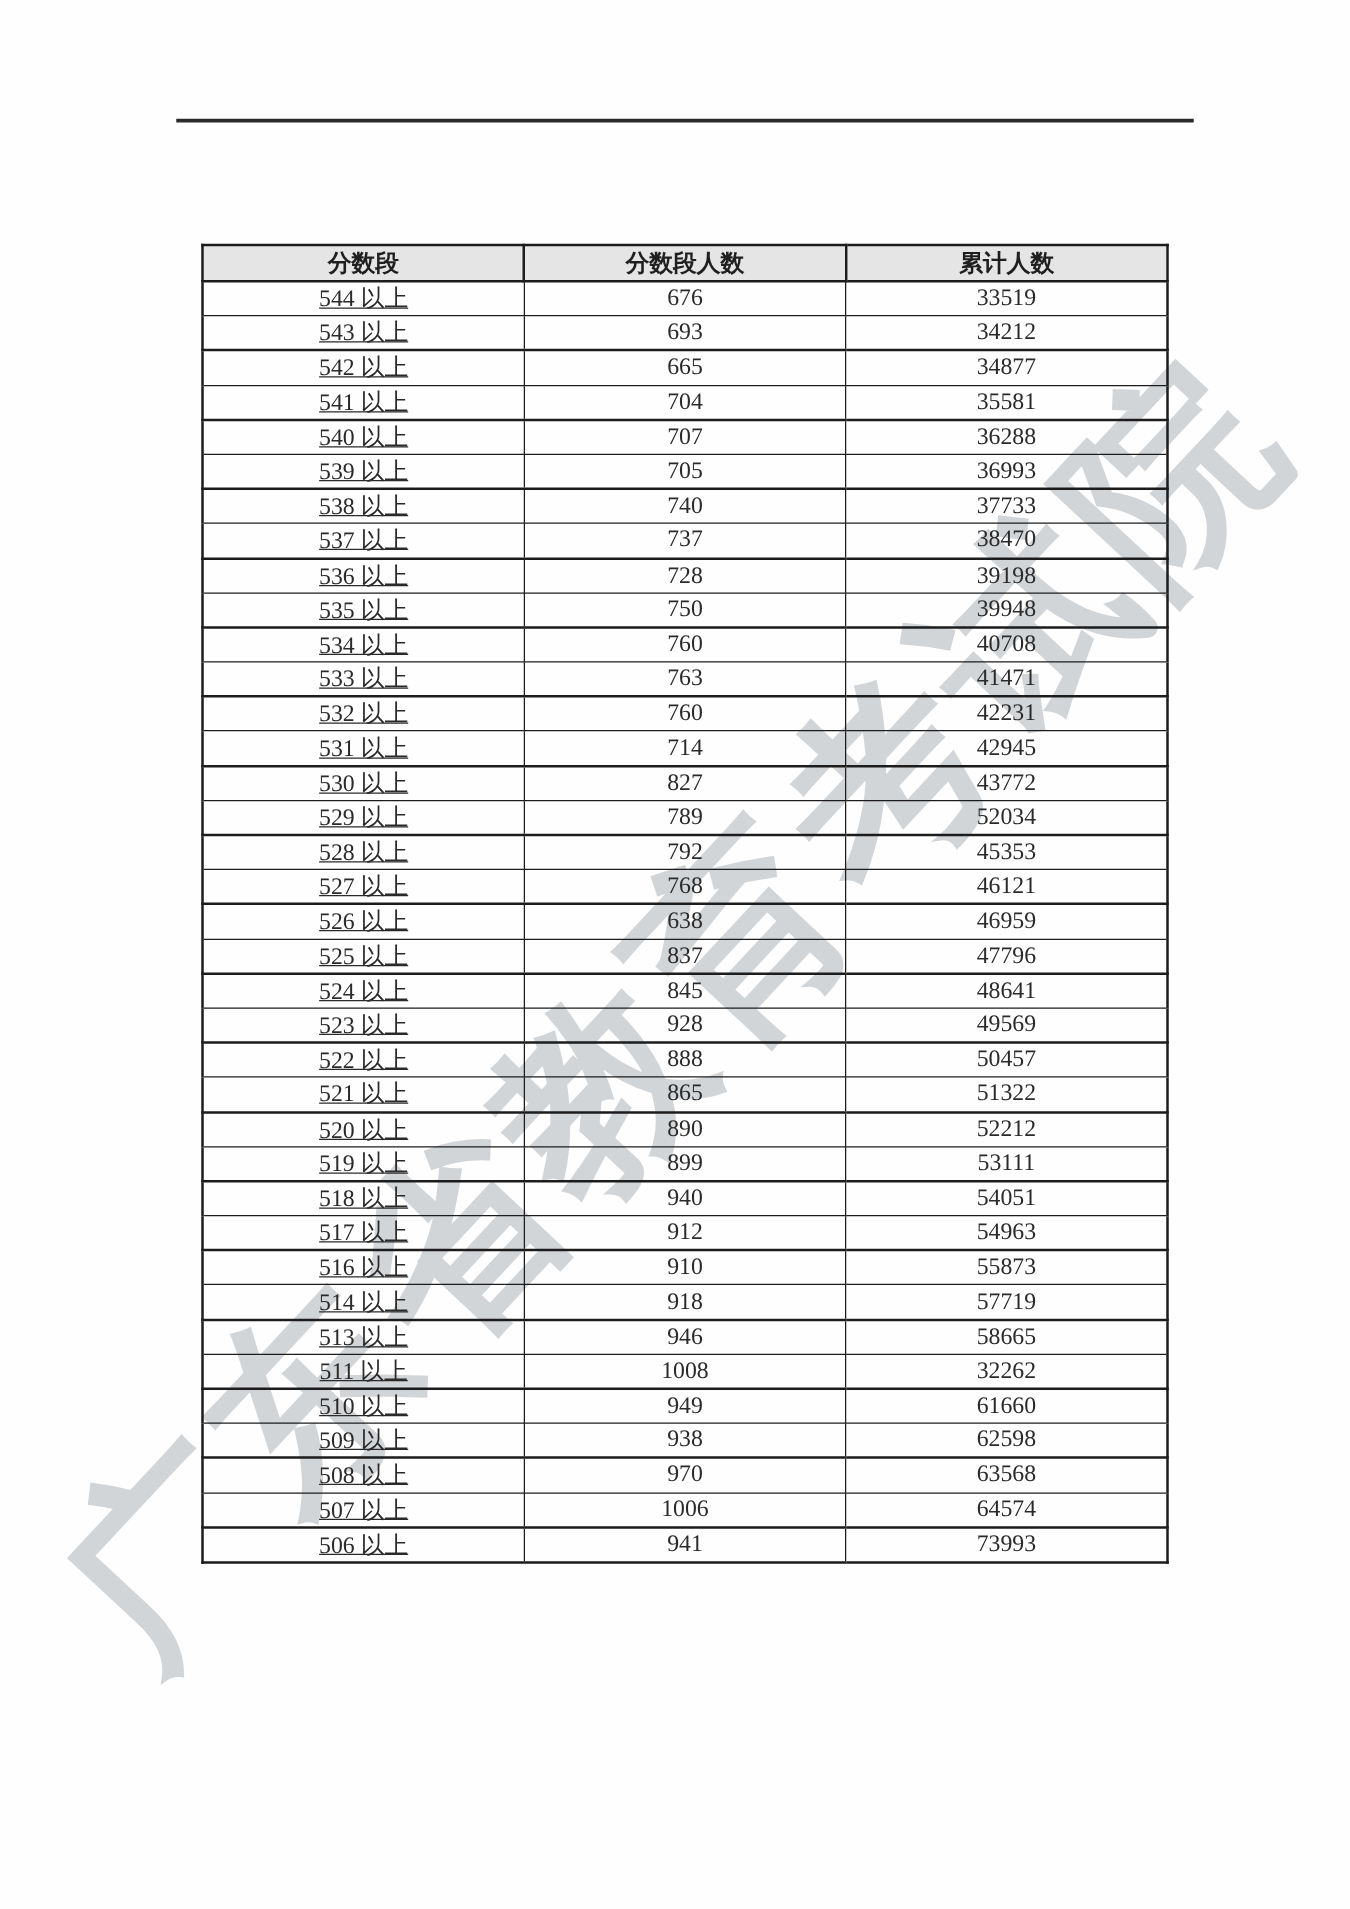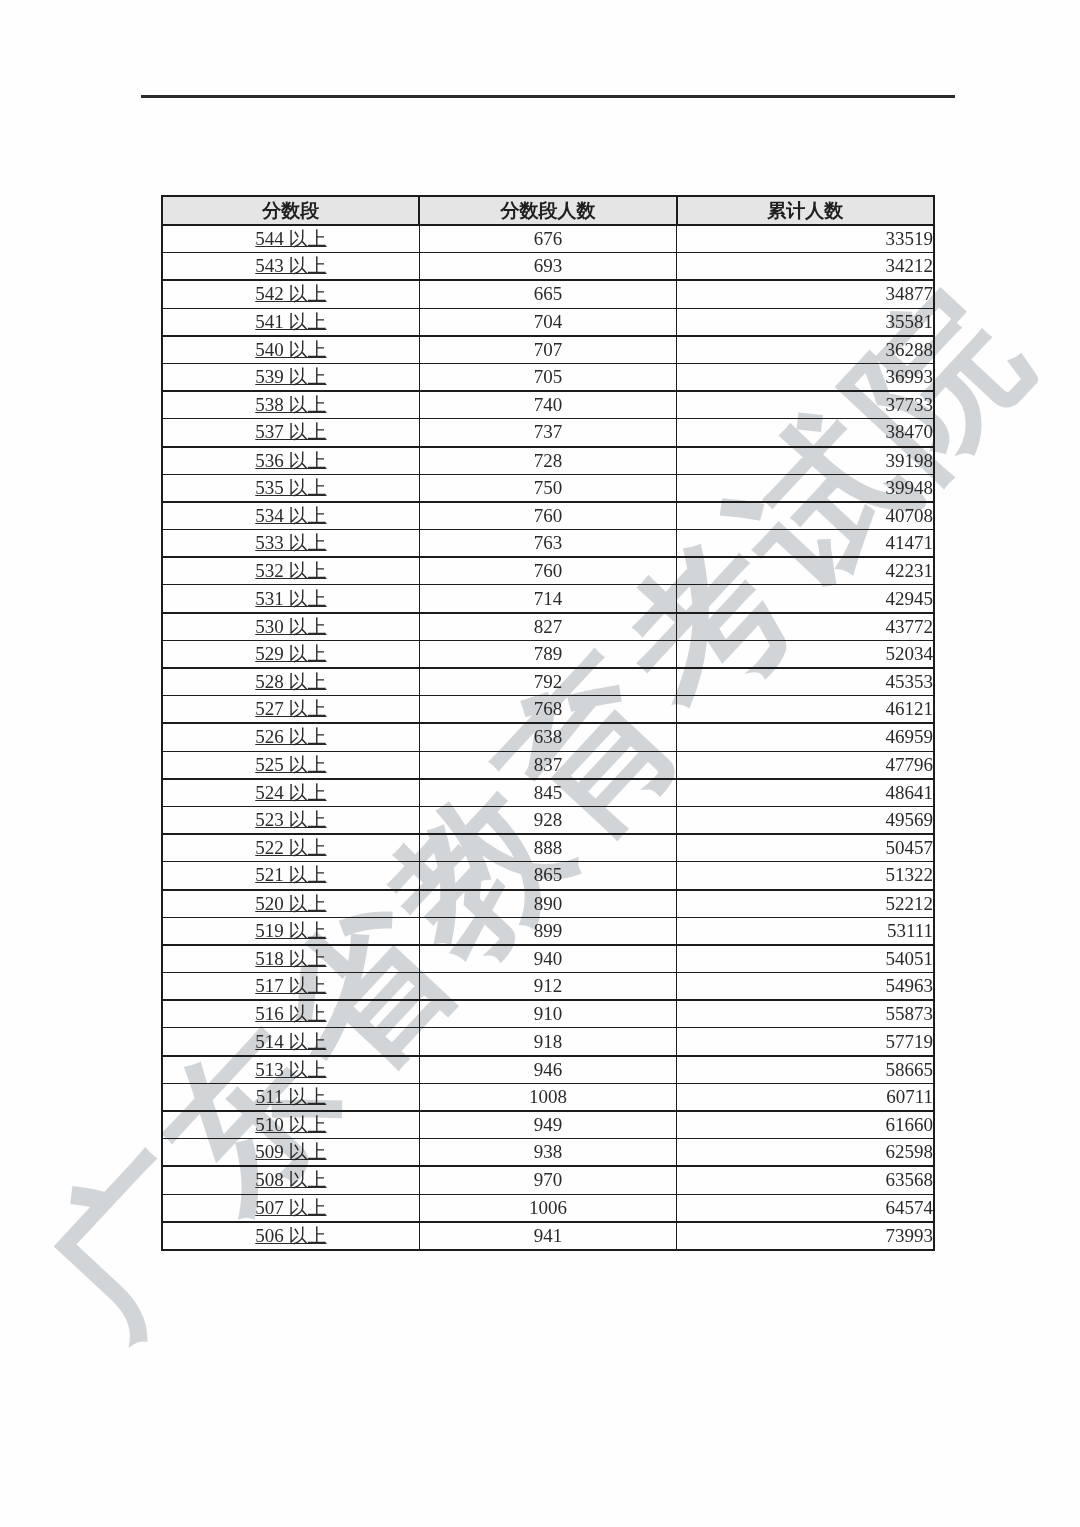--- a/index.html
+++ b/index.html
@@ -73,21 +73,21 @@
   }
   .score-table tbody td {
     background: transparent;
     height: 26.2px;
     color: #2a2a2a;
   }
   .score-table tbody tr:nth-child(even) td {
     border-bottom-width: 2px;
   }
   .score-table tbody td:first-child { border-left-width: 2px; text-decoration: underline; }
-  .score-table tbody td:last-child { border-right-width: 2px; text-align: right; }
+  .score-table tbody td:last-child { border-right-width: 2px; }
   .score-table tbody tr:last-child td { border-bottom-width: 2px; }
 </style>
 </head>
 <body>
 
 <div class="page">
 
   <div class="top-rule"></div>
 
   <div class="watermark">广东省教育考试院</div>
@@ -258,21 +258,21 @@
             <td>57719</td>
           </tr>
           <tr>
             <td>513 以上</td>
             <td>946</td>
             <td>58665</td>
           </tr>
           <tr>
             <td>511 以上</td>
             <td>1008</td>
-            <td>60711</td>
+            <td>32262</td>
           </tr>
           <tr>
             <td>510 以上</td>
             <td>949</td>
             <td>61660</td>
           </tr>
           <tr>
             <td>509 以上</td>
             <td>938</td>
             <td>62598</td>

